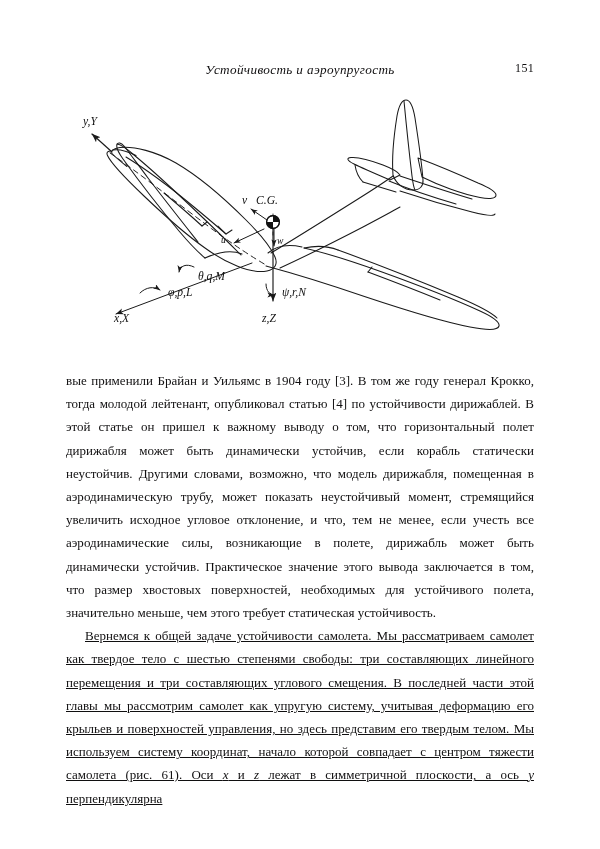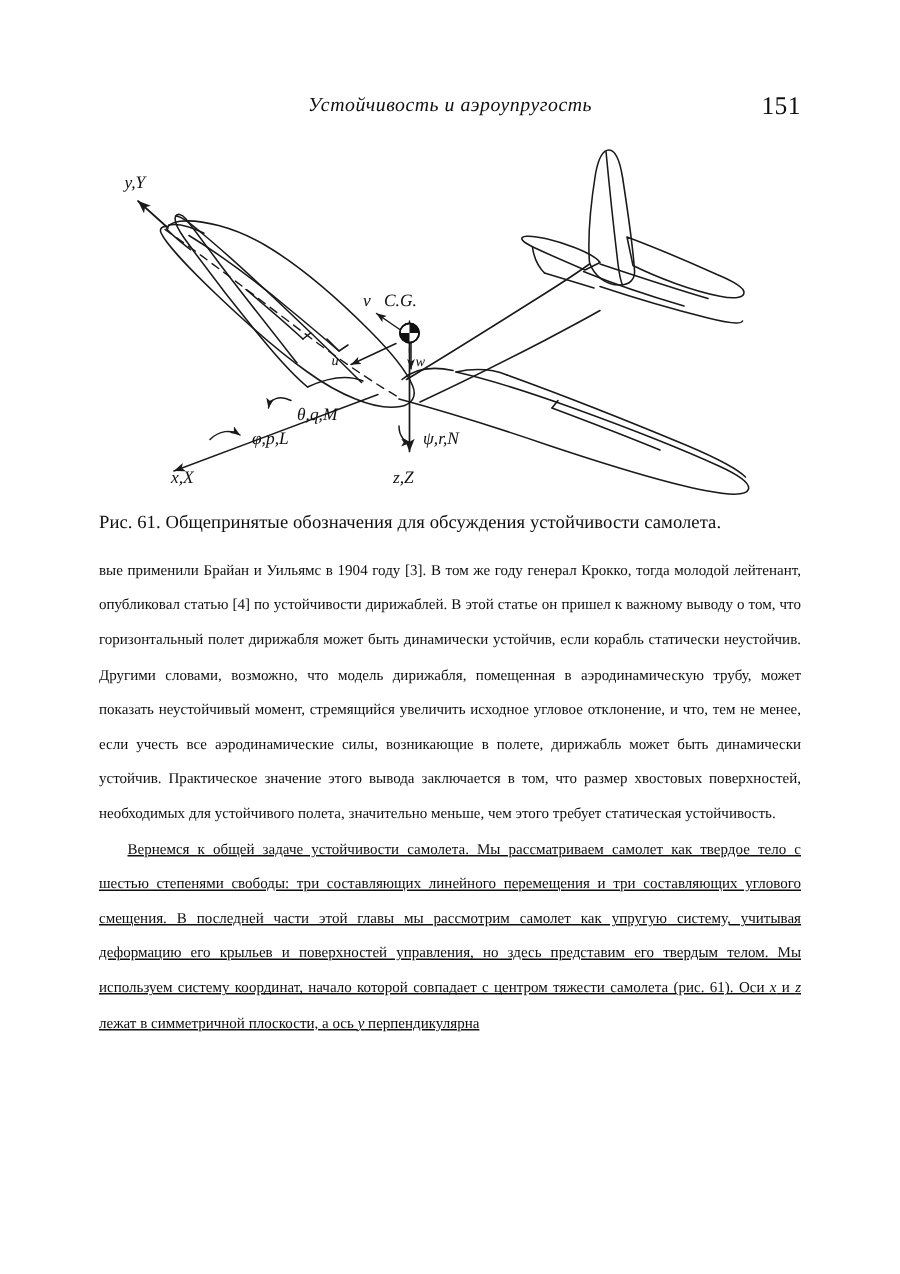--- a/index.html
+++ b/index.html
@@ -38,21 +38,21 @@
   .running-head-title {
     font-style: italic;
     font-size: 13.2px;
     letter-spacing: 0.35px;
     white-space: nowrap;
   }
   .folio {
     position: absolute;
     right: 0;
     top: -1px;
-    font-size: 17px;
+    font-size: 12px;
     font-style: normal;
     letter-spacing: 0.3px;
   }
 
   
   .figure-block {
     position: absolute;
     left: 66px;
     top: 96px;
     width: 468px;
@@ -81,21 +81,21 @@
 
   
   .body-text {
     position: absolute;
     left: 66px;
     top: 369px;
     width: 468px;
   }
   .para {
     margin: 0;
-    font-size: 10px;
+    font-size: 13px;
     line-height: 23.2px;
     text-align: justify;
     text-justify: inter-word;
     hyphens: manual;
     letter-spacing: 0.01px;
   }
   .para + .para {
     margin-top: 0;
   }
   .para.indent {
@@ -267,21 +267,20 @@
 
         <text class="lbl" x="102" y="200">φ,p,L</text>
         <text class="lbl" x="48" y="226">x,X</text>
 
         <text class="lbl" x="216" y="200">ψ,r,N</text>
         <text class="lbl" x="196" y="226">z,Z</text>
       </svg>
     </div>
   </div>
 
-  <div class="fig-caption">Рис. 61. Общепринятые обозначения для обсуждения устойчивости самолета.</div>
 
   <div class="body-text">
     <p class="para">вые применили Брайан и Уильямс в 1904 году [3]. В том же году генерал Крокко, тогда молодой лейтенант, опубликовал статью [4] по устойчивости дирижаблей. В этой статье он пришел к важному выводу о том, что горизонтальный полет дирижабля может быть динамически устойчив, если корабль статически неустойчив. Другими словами, возможно, что модель дирижабля, помещенная в аэродинамическую трубу, может показать неустойчивый момент, стремящийся увеличить исходное угловое отклонение, и что, тем не менее, если учесть все аэродинамические силы, возникающие в полете, дирижабль может быть динамически устойчив. Практическое значение этого вывода заключается в том, что размер хвостовых поверхностей, необходимых для устойчивого полета, значительно меньше, чем этого требует статическая устойчивость.</p>
 
     <p class="para indent"><span>Вернемся к общей задаче устойчивости самолета. Мы рассматриваем самолет как твердое тело с шестью степенями свободы: три составляющих линейного перемещения и три составляющих углового смещения. В последней части этой главы мы рассмотрим самолет как упругую систему, учитывая деформацию его крыльев и поверхностей управления, но здесь представим его твердым телом. Мы используем систему координат, начало которой совпадает с центром тяжести самолета (рис. 61). Оси </span><span class="mathvar">x</span><span> и </span><span class="mathvar">z</span><span> лежат в симметричной плоскости, а ось </span><span class="mathvar">y</span><span> перпендикулярна</span></p>
   </div>
 
 </div>
 
 </body></html>

